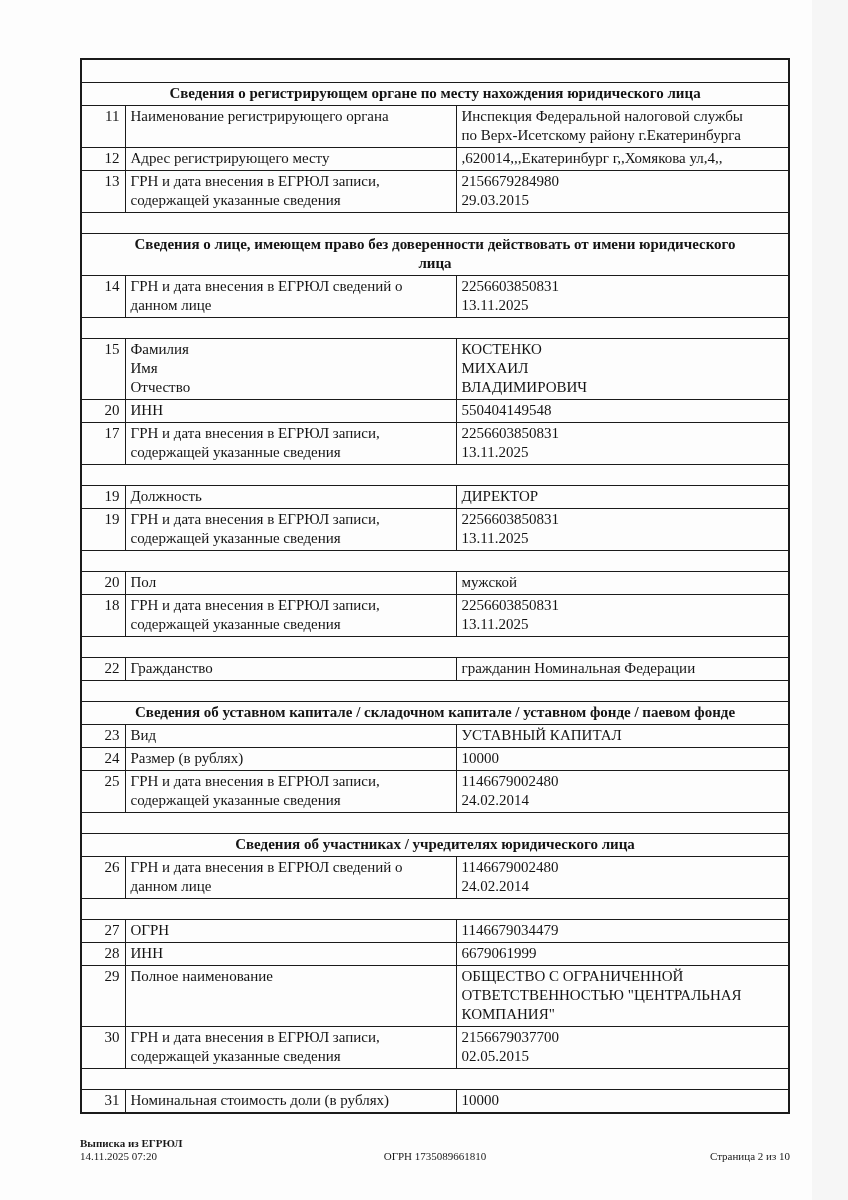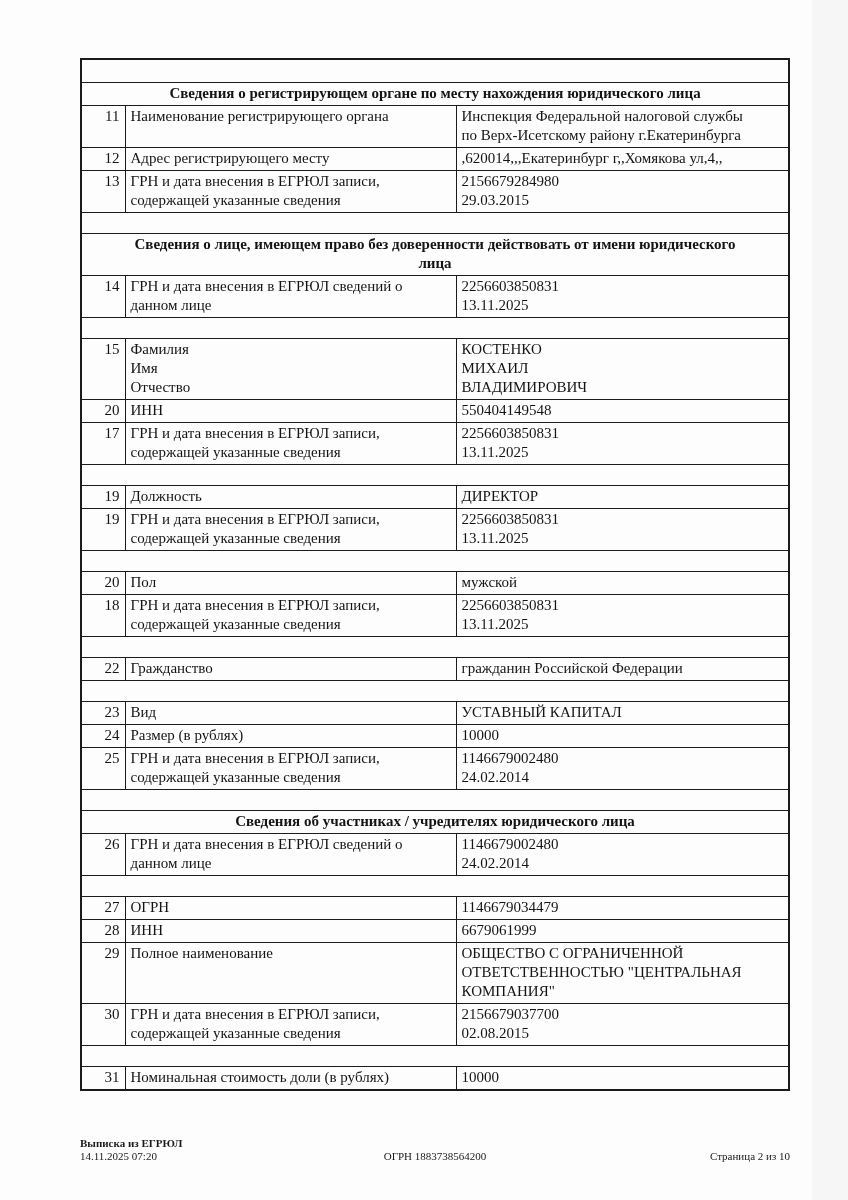--- a/index.html
+++ b/index.html
@@ -143,24 +143,27 @@
 содержащей указанные сведения</td>
           <td class="value-cell">2256603850831
 13.11.2025</td>
         </tr>
         <tr class="spacer-row">
           <td colspan="3"></td>
         </tr>
         <tr>
           <td class="num-cell">22</td>
           <td class="label-cell">Гражданство</td>
-          <td class="value-cell">гражданин Российской Федерации</td>
-        </tr>
-        <tr class="spacer-row">
-          <td colspan="3"></td>
+          <td class="value-cell">гражданин Номинальная Федерации</td>
+        </tr>
+        <tr class="spacer-row">
+          <td colspan="3"></td>
+        </tr>
+        <tr>
+          <td colspan="3" class="section-cell">Сведения об уставном капитале / складочном капитале / уставном фонде / паевом фонде</td>
         </tr>
         <tr>
           <td class="num-cell">23</td>
           <td class="label-cell">Вид</td>
           <td class="value-cell">УСТАВНЫЙ КАПИТАЛ</td>
         </tr>
         <tr>
           <td class="num-cell">24</td>
           <td class="label-cell">Размер (в рублях)</td>
           <td class="value-cell">10000</td>
@@ -203,35 +206,35 @@
           <td class="label-cell">Полное наименование</td>
           <td class="value-cell">ОБЩЕСТВО С ОГРАНИЧЕННОЙ
 ОТВЕТСТВЕННОСТЬЮ "ЦЕНТРАЛЬНАЯ
 КОМПАНИЯ"</td>
         </tr>
         <tr>
           <td class="num-cell">30</td>
           <td class="label-cell">ГРН и дата внесения в ЕГРЮЛ записи,
 содержащей указанные сведения</td>
           <td class="value-cell">2156679037700
-02.08.2015</td>
+02.05.2015</td>
         </tr>
         <tr class="spacer-row">
           <td colspan="3"></td>
         </tr>
         <tr>
           <td class="num-cell">31</td>
           <td class="label-cell">Номинальная стоимость доли (в рублях)</td>
           <td class="value-cell">10000</td>
         </tr>
       </tbody>
   </table>
 
   <div class="footer">
     <div class="footer-left">
       <div class="doc-type">Выписка из ЕГРЮЛ</div>
       <div>14.11.2025 07:20</div>
     </div>
-    <div class="footer-center">ОГРН 1883738564200</div>
+    <div class="footer-center">ОГРН 1735089661810</div>
     <div class="footer-right">Страница 2 из 10</div>
   </div>
 
 </div>
 
 </body></html>

